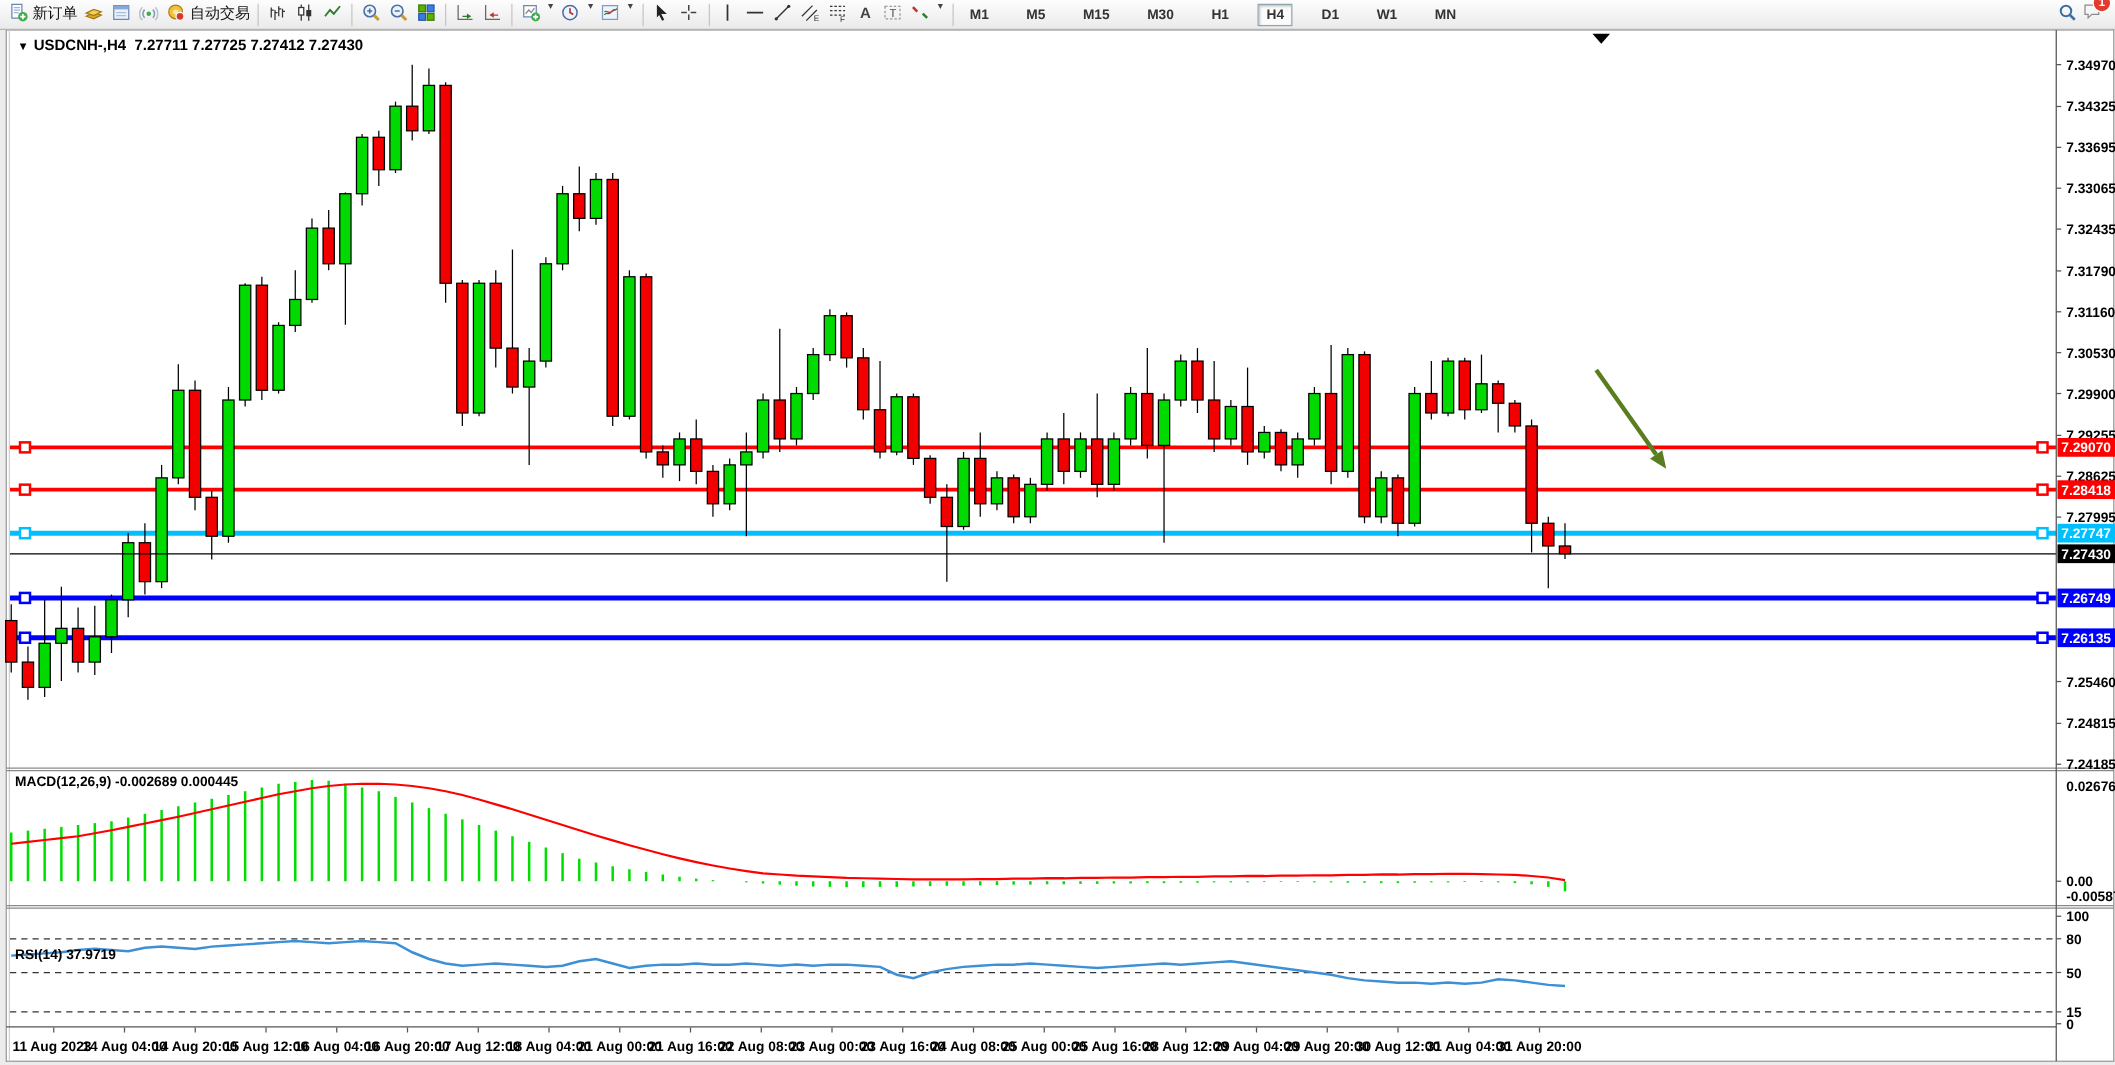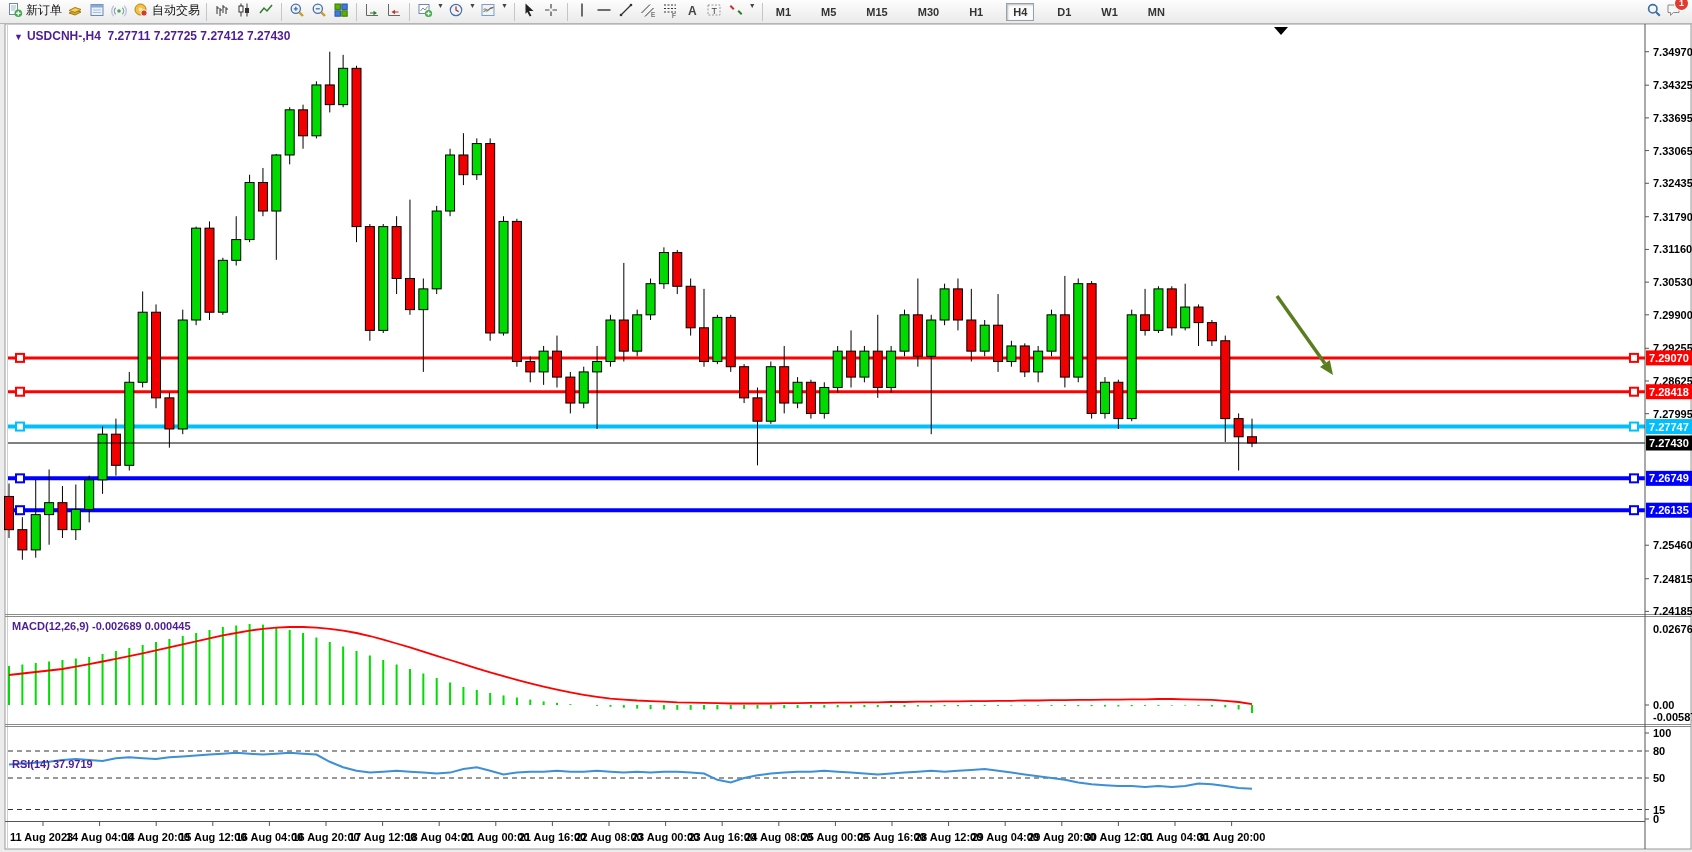--- a/index.html
+++ b/index.html
@@ -10,21 +10,21 @@
   .ticon svg{width:16px;height:16px}
   .caret{font-size:7px;color:#444;margin-left:1px}
   .tb-sep{width:1px;height:18px;background:#c6c6c6;margin:0 4px}
   .tf{display:flex;gap:16px;margin-left:2px}
   .tf-btn{font:bold 11px "Liberation Sans",sans-serif;color:#333;background:transparent;border:1px solid transparent;padding:1px 6px;height:18px}
   .tf-btn.active{background:#fbfbfb;border:1px solid #90a4ae;box-shadow:inset 1px 1px 2px rgba(0,0,0,.25)}
   .spacer{flex:1}
   .chat-wrap{position:relative;margin-right:6px}
   .badge{position:absolute;top:-5px;right:-6px;background:#e23a2e;color:#fff;border-radius:50%;width:13px;height:13px;font:bold 9px/13px "Liberation Sans",sans-serif;text-align:center;box-shadow:0 0 0 1px #fff}
   #chart-svg{position:absolute;left:0;top:0;z-index:1}
-  .overlay{position:absolute;z-index:2;color:#4c1d95;white-space:nowrap}
+  .overlay{position:absolute;z-index:2;color:#000000;white-space:nowrap}
   #symbol-label{left:14px;top:29px;font:bold 12px "Liberation Sans",sans-serif}
   #symbol-label .dd{font-size:9px;margin-right:4px}
   #macd-label{left:12px;top:620px;font:bold 11px "Liberation Sans",sans-serif}
   #rsi-label{left:12px;top:758px;font:bold 11px "Liberation Sans",sans-serif}
 </style>
 </head>
 <body>
 
 <div class="toolbar">
   <button class="tb-btn">

